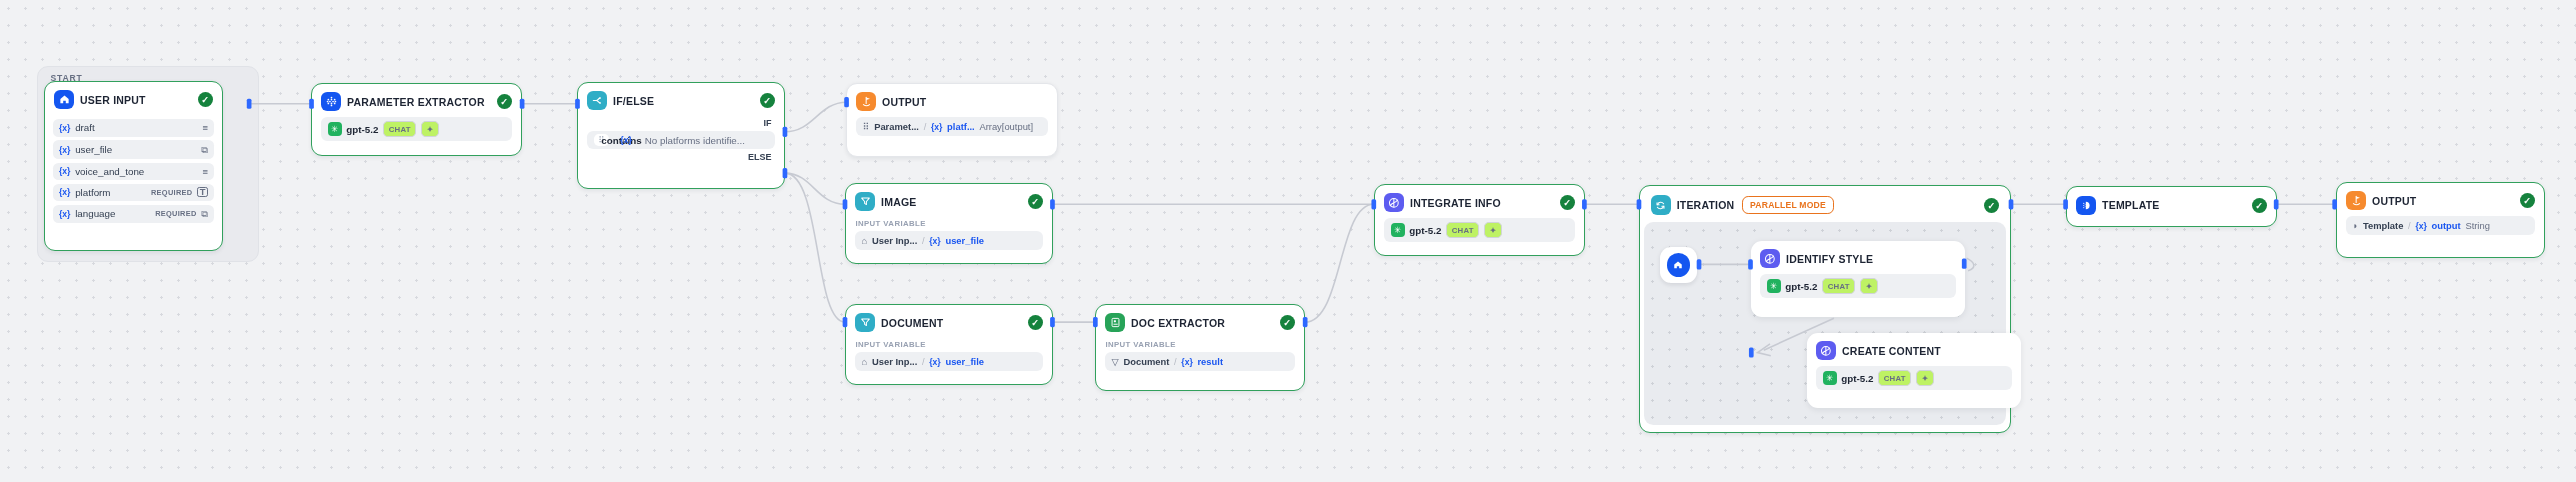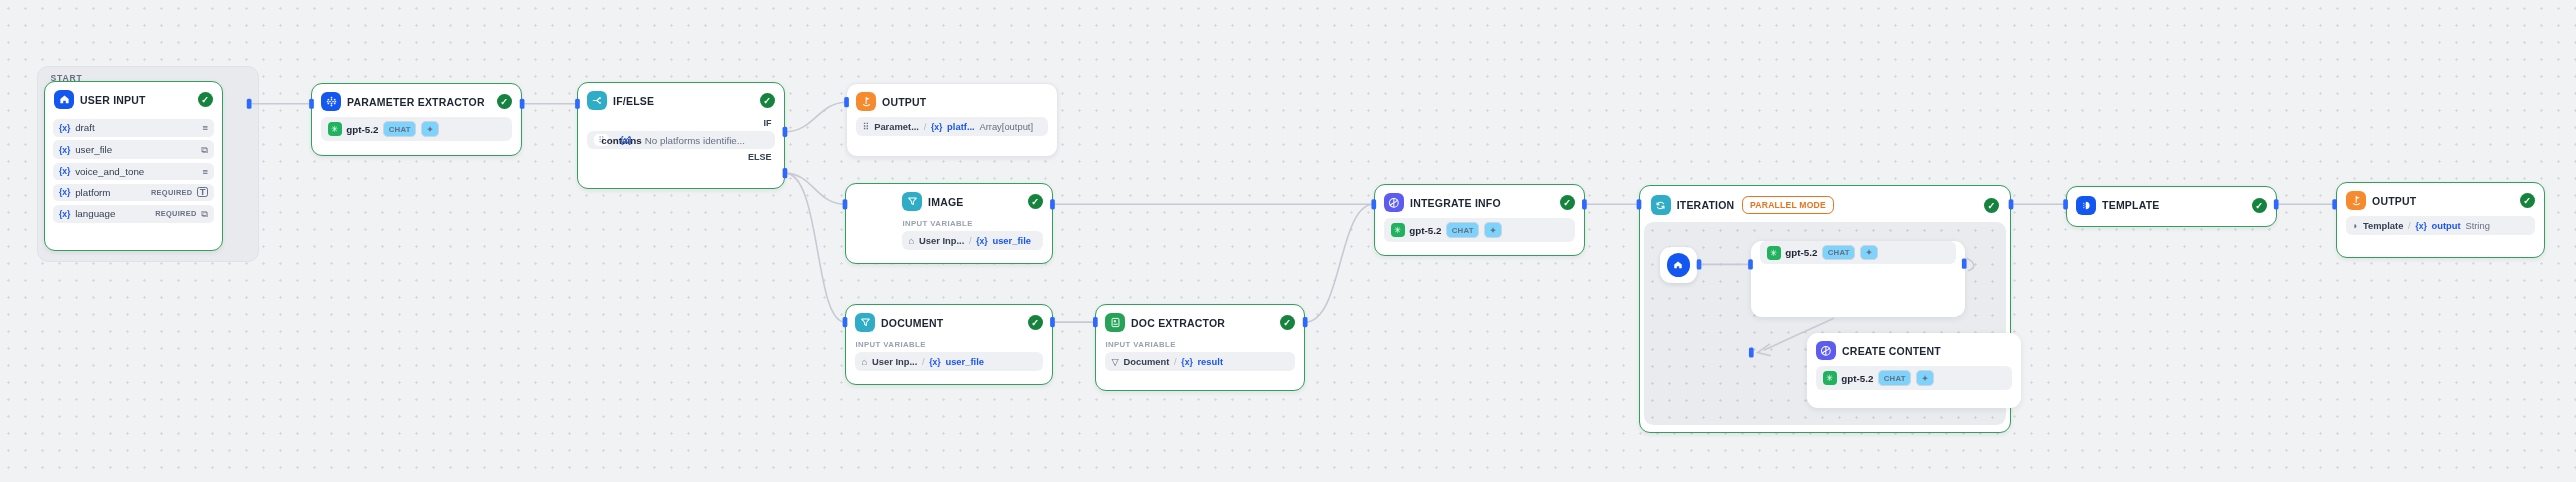--- a/index.html
+++ b/index.html
@@ -17,21 +17,21 @@
   .node-icon{width:19.5px;height:19.5px;border-radius:6.2px;color:#fff;display:flex;
     align-items:center;justify-content:center;flex:none;}
   .node-title{font-weight:bold;font-size:10.5px;color:#1d2433;letter-spacing:0.2px;white-space:nowrap;flex:1;}
   .check{width:15px;height:15px;border-radius:50%;background:#15823d;color:#fff;font-size:9.4px;
     font-weight:bold;display:flex;align-items:center;justify-content:center;flex:none;}
   .chip{margin:0 9.4px 7.8px 9.4px;background:#eef0f3;border-radius:6.2px;padding:3.9px 6.2px;
     display:flex;align-items:center;gap:4.7px;font-size:9.4px;color:#354052;}
   .mchip-icon{width:14px;height:14px;border-radius:3.9px;background:#21b25f;color:#fff;
     display:flex;align-items:center;justify-content:center;font-size:8.6px;flex:none;}
   .model-name{font-weight:bold;color:#1d2433;font-size:9.8px;}
-  .badge{border:0.8px solid #d0d3da;background:#7dd3fc;border-radius:4.7px;padding:0 4.7px;height:13.3px;
+  .badge{border:0.8px solid #d0d3da;background:#bef264;border-radius:4.7px;padding:0 4.7px;height:13.3px;
     display:flex;align-items:center;font-size:7.8px;color:#676f83;font-weight:bold;letter-spacing:0.2px;}
   .section-label{padding:1.6px 9.4px 3.1px 9.4px;font-size:7.8px;font-weight:bold;color:#98a1b2;letter-spacing:0.4px;}
   .refname{font-weight:bold;color:#354052;white-space:nowrap;}
   .sep{color:#b6bac3;}
   .bx{color:#1a56f0;font-weight:bold;font-size:8.6px;}
   .bvar{color:#1a56f0;font-weight:bold;white-space:nowrap;}
   .vtype{color:#676f83;}
   .mini-ic{color:#676f83;font-size:9.4px;}
   .row{margin:3.9px 7.8px;background:#eef0f3;border-radius:5.5px;padding:3.1px 6.2px;display:flex;
     align-items:center;gap:4.7px;font-size:9.8px;color:#354052;}
@@ -174,21 +174,21 @@
     <div class="chip">
       <span class="mini-ic">⠿</span>
       <span class="refname">Paramet...</span>
       <span class="sep">/</span>
       <span class="bx">{x}</span>
       <span class="bvar">platf...</span>
       <span class="vtype">Array[output]</span>
     </div>
   </div>
 
-  <div class="node" style="left:845px;top:183px;width:208px;height:81px;padding-left:47px;">
+  <div class="node" style="left:845px;top:183px;width:208px;height:81px;">
     <div class="node-header">
       <span class="node-icon ic-teal">
         <svg width="11" height="11" viewBox="0 0 16 16" fill="none" stroke="#fff" stroke-width="1.5" stroke-linejoin="round">
             <path d="M2.5 3h11l-4.2 5v4.5l-2.6-1.8V8z"></path>
           </svg>
       </span>
       <span class="node-title">IMAGE</span>
       <span class="check">✓</span>
     </div>
     <div class="section-label">INPUT VARIABLE</div>
@@ -283,20 +283,29 @@
 
   <div class="home-badge" style="left:1660px;top:247px;">
     <span class="home-circle">
       <svg width="10" height="10" viewBox="0 0 24 24">
           <path d="M12 3.5 21 11v9h-6.2v-5.2H9.2V20H3v-9z" fill="#fff"></path>
         </svg>
     </span>
   </div>
 
   <div class="node inner" style="left:1751px;top:241px;width:214px;height:76px;">
+    <div class="node-header">
+      <span class="node-icon ic-indigo">
+        <svg width="11.7" height="11.7" viewBox="0 0 16 16" fill="none" stroke="#fff" stroke-width="1.4">
+            <circle cx="8" cy="8" r="6"></circle>
+            <path d="M8 2v12M8 8c2.5-1 4.5-3 5.4-4.2M8 8C5.5 9 3.5 11 2.6 12.2"></path>
+          </svg>
+      </span>
+      <span class="node-title">IDENTIFY STYLE</span>
+    </div>
     <div class="chip">
       <span class="mchip-icon">✳</span>
       <span class="model-name">gpt-5.2</span>
       <span class="badge">CHAT</span>
       <span class="badge">✦</span>
     </div>
   </div>
 
   <div class="node inner" style="left:1807px;top:333px;width:214px;height:75px;">
     <div class="node-header">

